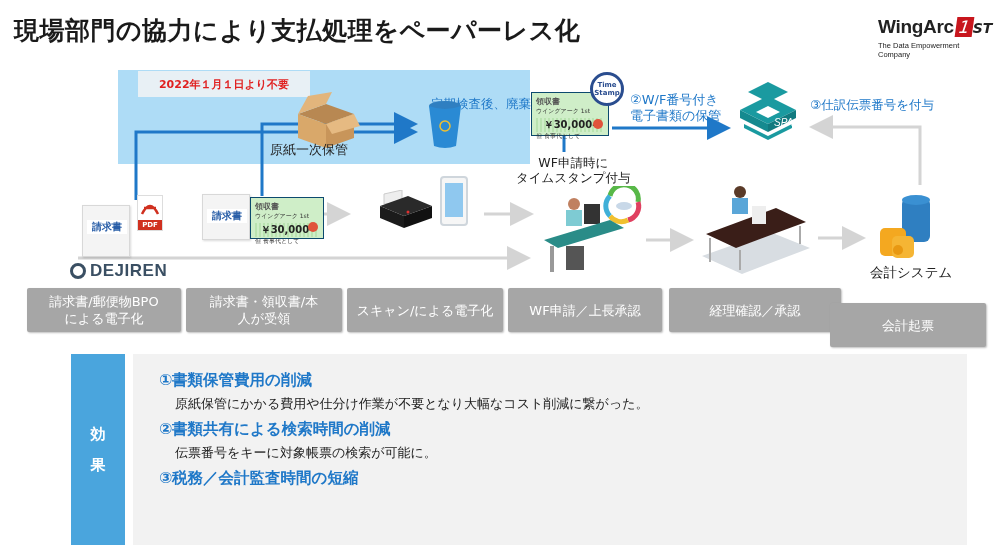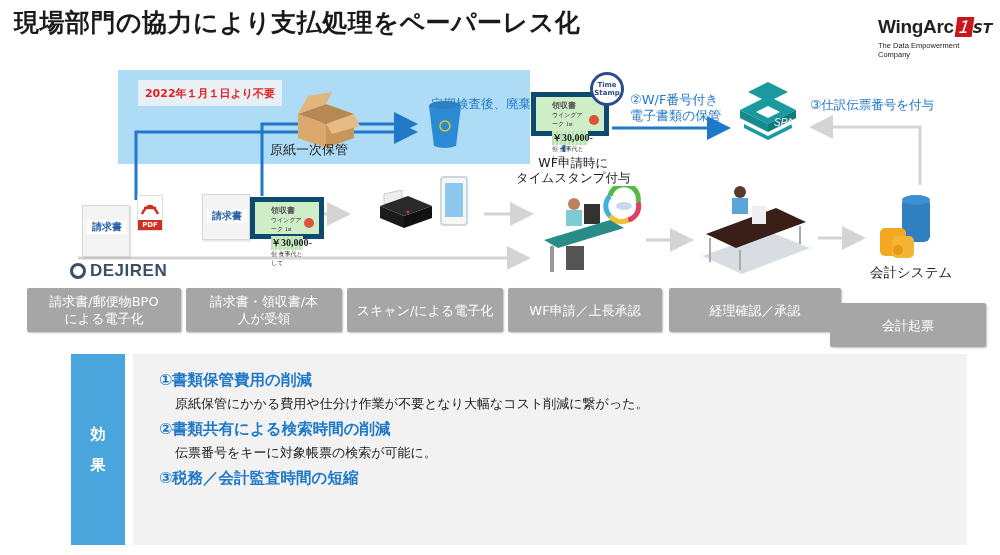--- a/index.html
+++ b/index.html
@@ -1,36 +1,36 @@
 <!DOCTYPE html>
 <html><head>
 <meta charset="utf-8">
 <style>
   * { box-sizing: border-box; margin: 0; padding: 0; }
   body { width: 1000px; height: 555px; background: #ffffff; position: relative; overflow: hidden;
          font-family: "DejaVu Sans", "Liberation Sans", sans-serif; color: #222; }
   .abs { position: absolute; }
-  #title { left: 14px; top: 6px; font-size: 25px; font-weight: bold; color: #1a1a1a; letter-spacing: 0.5px; }
+  #title { left: 14px; top: 14px; font-size: 25px; font-weight: bold; color: #1a1a1a; letter-spacing: 0.5px; }
   #logo { left: 878px; top: 16px; width: 115px; height: 44px; }
   #logo .brand { font-family: "Liberation Sans", sans-serif; font-weight: bold; font-size: 19px; color: #222; letter-spacing: -0.3px; }
   #logo .one { display: inline-block; background: #c8161d; color: #fff; font-style: italic; font-size: 17px; padding: 0 3px; margin-left: 2px; transform: skewX(-8deg); }
   #logo .st { font-style: italic; font-size: 14px; color: #222; font-weight: bold; }
   #logo .tag { font-family: "Liberation Sans", sans-serif; font-size: 7.5px; color: #222; margin-top: 3px; }
   #blue-zone { left: 118px; top: 70px; width: 412px; height: 94px; background: #aedcf6; }
-  #notice { left: 138px; top: 80px; width: 144px; height: 26px; background: #e8f0f5; color: #e02020; font-weight: bold; font-size: 11px; display:flex; align-items:center; justify-content:center; }
+  #notice { left: 138px; top: 71px; width: 172px; height: 26px; background: #e8f0f5; color: #e02020; font-weight: bold; font-size: 11px; display:flex; align-items:center; justify-content:center; }
   .bluetxt { color: #1f78c8; font-size: 12.5px; }
   .label-black { color: #222; font-size: 13px; }
   .step { top: 288px; height: 44px; background: #a6a6a6; color: #fff; font-size: 13px; display: flex; align-items: center; justify-content: center; text-align: center; line-height: 17px; border-radius: 2px; box-shadow: 1px 1px 2px rgba(0,0,0,0.25); }
   #effects-side { left: 71px; top: 354px; width: 54px; height: 191px; background: #4aa5dd; color: #fff; font-weight: bold; font-size: 15px; display:flex; flex-direction:column; align-items:center; justify-content:center; gap: 12px; }
   #effects-body { left: 133px; top: 354px; width: 834px; height: 191px; background: #f2f2f2; padding: 14px 0 0 26px; }
   .eff-h { color: #1f78c8; font-weight: bold; font-size: 15.5px; margin-top: 2px; }
   .eff-d { color: #222; font-size: 13px; margin: 4px 0 6px 16px; }
   .doc { background: #f4f4f4; border: 1px solid #d8d8d8; box-shadow: 1px 1px 2px rgba(0,0,0,0.15); }
   .doc .lbl { position:absolute; left:4px; top:14px; width:40px; height:14px; background:#fff; color:#2a5fa8; font-size:10px; font-weight:bold; text-align:center; line-height:14px; }
-  .receipt { background: #cfeec8; border: 5px solid #0c4a6e; font-size: 6px; color:#333; padding: 3px 16px; font-family: Liberation Serif, serif; }
+  .receipt { background: #cfeec8; border: 1px solid #0c4a6e; font-size: 6px; color:#333; padding: 3px 4px; }
   .receipt .t { font-size: 8px; font-weight: bold; color:#555; }
   .receipt .amt { font-size: 10px; font-weight: bold; color:#222; text-align:center; margin-top: 2px; background: repeating-linear-gradient(90deg,#b9e3b0 0 2px,#cfeec8 2px 4px); }
   .seal { position:absolute; right:5px; bottom:6px; width:10px; height:10px; border-radius:50%; background:#e0533b; }
   svg.lines { position:absolute; left:0; top:0; width:1000px; height:555px; pointer-events:none; }
 </style>
 </head>
 <body>
 
 <div id="title" class="abs">現場部門の協力により支払処理をペーパーレス化</div>
 <div id="logo" class="abs">

